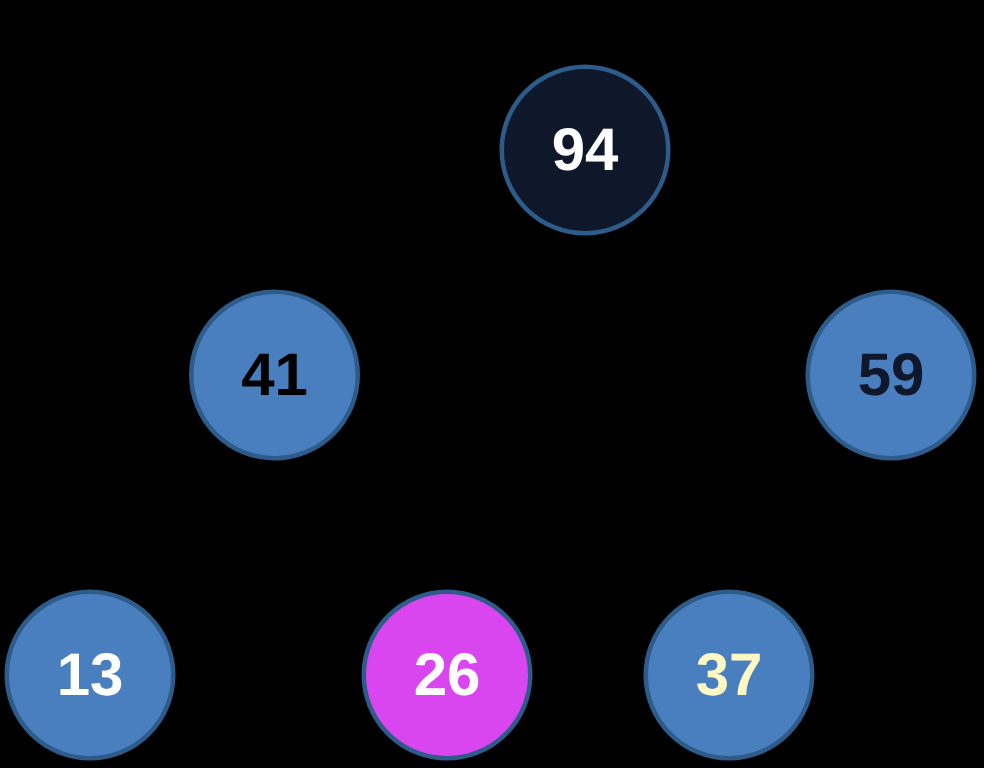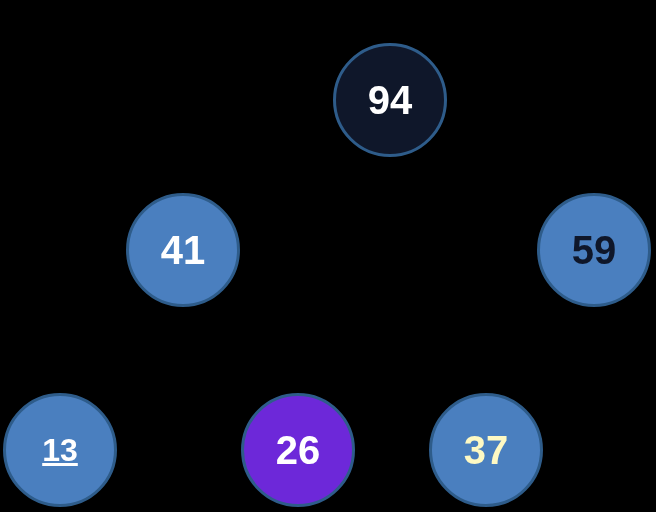--- a/index.html
+++ b/index.html
@@ -36,27 +36,27 @@
   }
 </style>
 </head>
 <body>
 
 <div id="canvas" style="width: 656px; height: 512px; background: rgb(0, 0, 0);">
     <div class="node" style="left: 333px; top: 1px; width: 114px; height: 114px; background: #0f172a; border: 3px solid rgb(46, 92, 138); margin-top: 42px;">
       <span class="node-label" style="color: rgb(255, 255, 255); font-size: 40px;">94</span>
     </div>
     <div class="node" style="left: 126px; top: 193px; width: 114px; height: 114px; background: rgb(74, 127, 191); border: 3px solid rgb(46, 92, 138);">
-      <span class="node-label" style="color: #ffffff; font-size: 40px;">41</span>
+      <span class="node-label" style="color: #000000; font-size: 40px;">41</span>
     </div>
     <div class="node" style="left: 537px; top: 193px; width: 114px; height: 114px; background: rgb(74, 127, 191); border: 3px solid rgb(46, 92, 138);">
       <span class="node-label" style="color: #0f172a; font-size: 40px;">59</span>
     </div>
     <div class="node" style="left: 3px; top: 393px; width: 114px; height: 114px; background: rgb(74, 127, 191); border: 3px solid rgb(46, 92, 138);">
-      <span class="node-label" style="color: rgb(255, 255, 255); font-size: 32px; text-decoration: underline;">13</span>
+      <span class="node-label" style="color: rgb(255, 255, 255); font-size: 40px;">13</span>
     </div>
-    <div class="node" style="left: 241px; top: 393px; width: 114px; height: 114px; background: #6d28d9; border: 3px solid rgb(46, 92, 138);">
+    <div class="node" style="left: 241px; top: 393px; width: 114px; height: 114px; background: #d946ef; border: 3px solid rgb(46, 92, 138);">
       <span class="node-label" style="color: rgb(255, 255, 255); font-size: 40px;">26</span>
     </div>
     <div class="node" style="left: 429px; top: 393px; width: 114px; height: 114px; background: rgb(74, 127, 191); border: 3px solid rgb(46, 92, 138);">
       <span class="node-label" style="color: #fef9c3; font-size: 40px;">37</span>
     </div>
   </div>
 
 </body></html>

